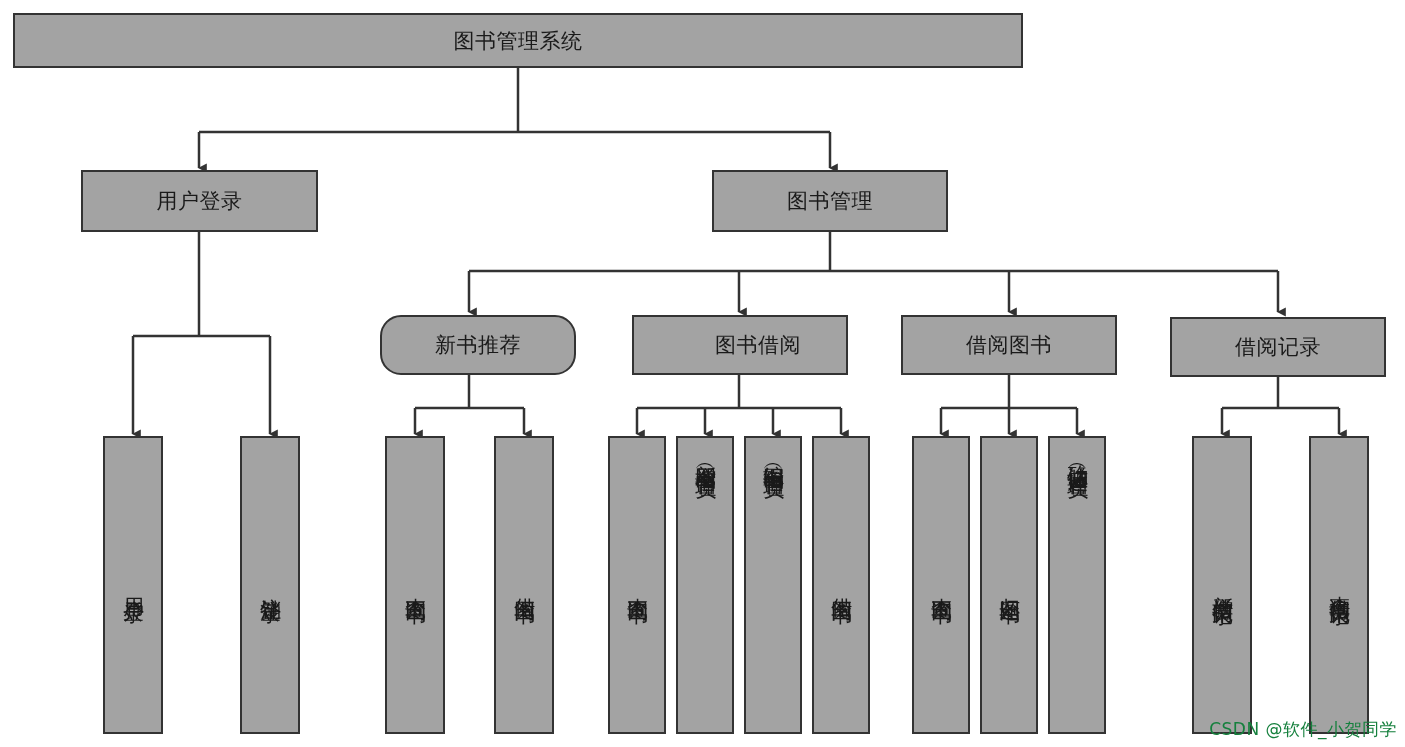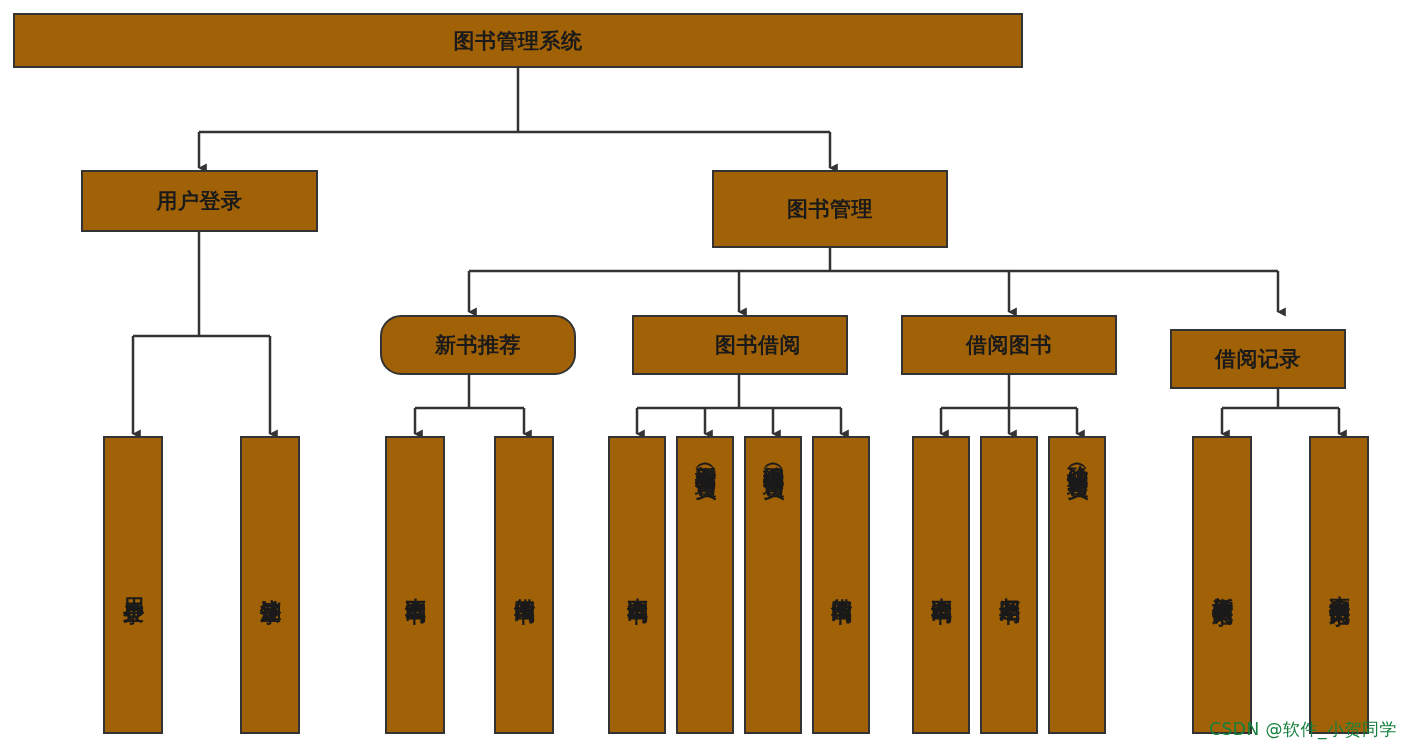--- a/index.html
+++ b/index.html
@@ -23,26 +23,25 @@
     position: absolute;
     left: 0;
     top: 0;
     width: 1405px;
     height: 747px;
     pointer-events: none;
   }
   .node {
     position: absolute;
     border: 2.5px solid #333333;
-    background: #a16207;
+    background: #a3a3a3;
     display: flex;
     align-items: center;
     justify-content: center;
     color: #1a1a1a;
-    font-weight: bold;
   }
   .node.horiz {
     font-size: 21px;
     letter-spacing: 0.5px;
   }
   .node.vert {
     align-items: flex-start;
     justify-content: center;
     padding-top: 10px;
   }
@@ -127,34 +126,34 @@
     </g>
   </svg>
 
   <div class="node horiz" style="left:13px; top:13px; width:1010px; height:55px;">
     <span>图书管理系统</span>
   </div>
 
   <div class="node horiz" style="left:81px; top:170px; width:237px; height:62px;">
     <span>用户登录</span>
   </div>
-  <div class="node horiz" style="left:712px; top:170px; width:236px; height:78px;">
+  <div class="node horiz" style="left:712px; top:170px; width:236px; height:62px;">
     <span>图书管理</span>
   </div>
 
   <div class="node horiz" style="left:380px; top:315px; width:196px; height:60px;border-radius:21px;">
     <span>新书推荐</span>
   </div>
   <div class="node horiz" style="left:632px; top:315px; width:216px; height:60px;padding-left:36px;">
     <span>图书借阅</span>
   </div>
   <div class="node horiz" style="left:901px; top:315px; width:216px; height:60px;">
     <span>借阅图书</span>
   </div>
-  <div class="node horiz" style="left:1170px; top:329px; width:176px; height:60px;">
+  <div class="node horiz" style="left:1170px; top:317px; width:216px; height:60px;">
     <span>借阅记录</span>
   </div>
 
   <div class="node vert centered" style="left:103px; top:436px; width:60px; height:298px;">
     <span class="vlabel">用户登录</span>
   </div>
   <div class="node vert centered" style="left:240px; top:436px; width:60px; height:298px;">
     <span class="vlabel">注销登录</span>
   </div>
 

